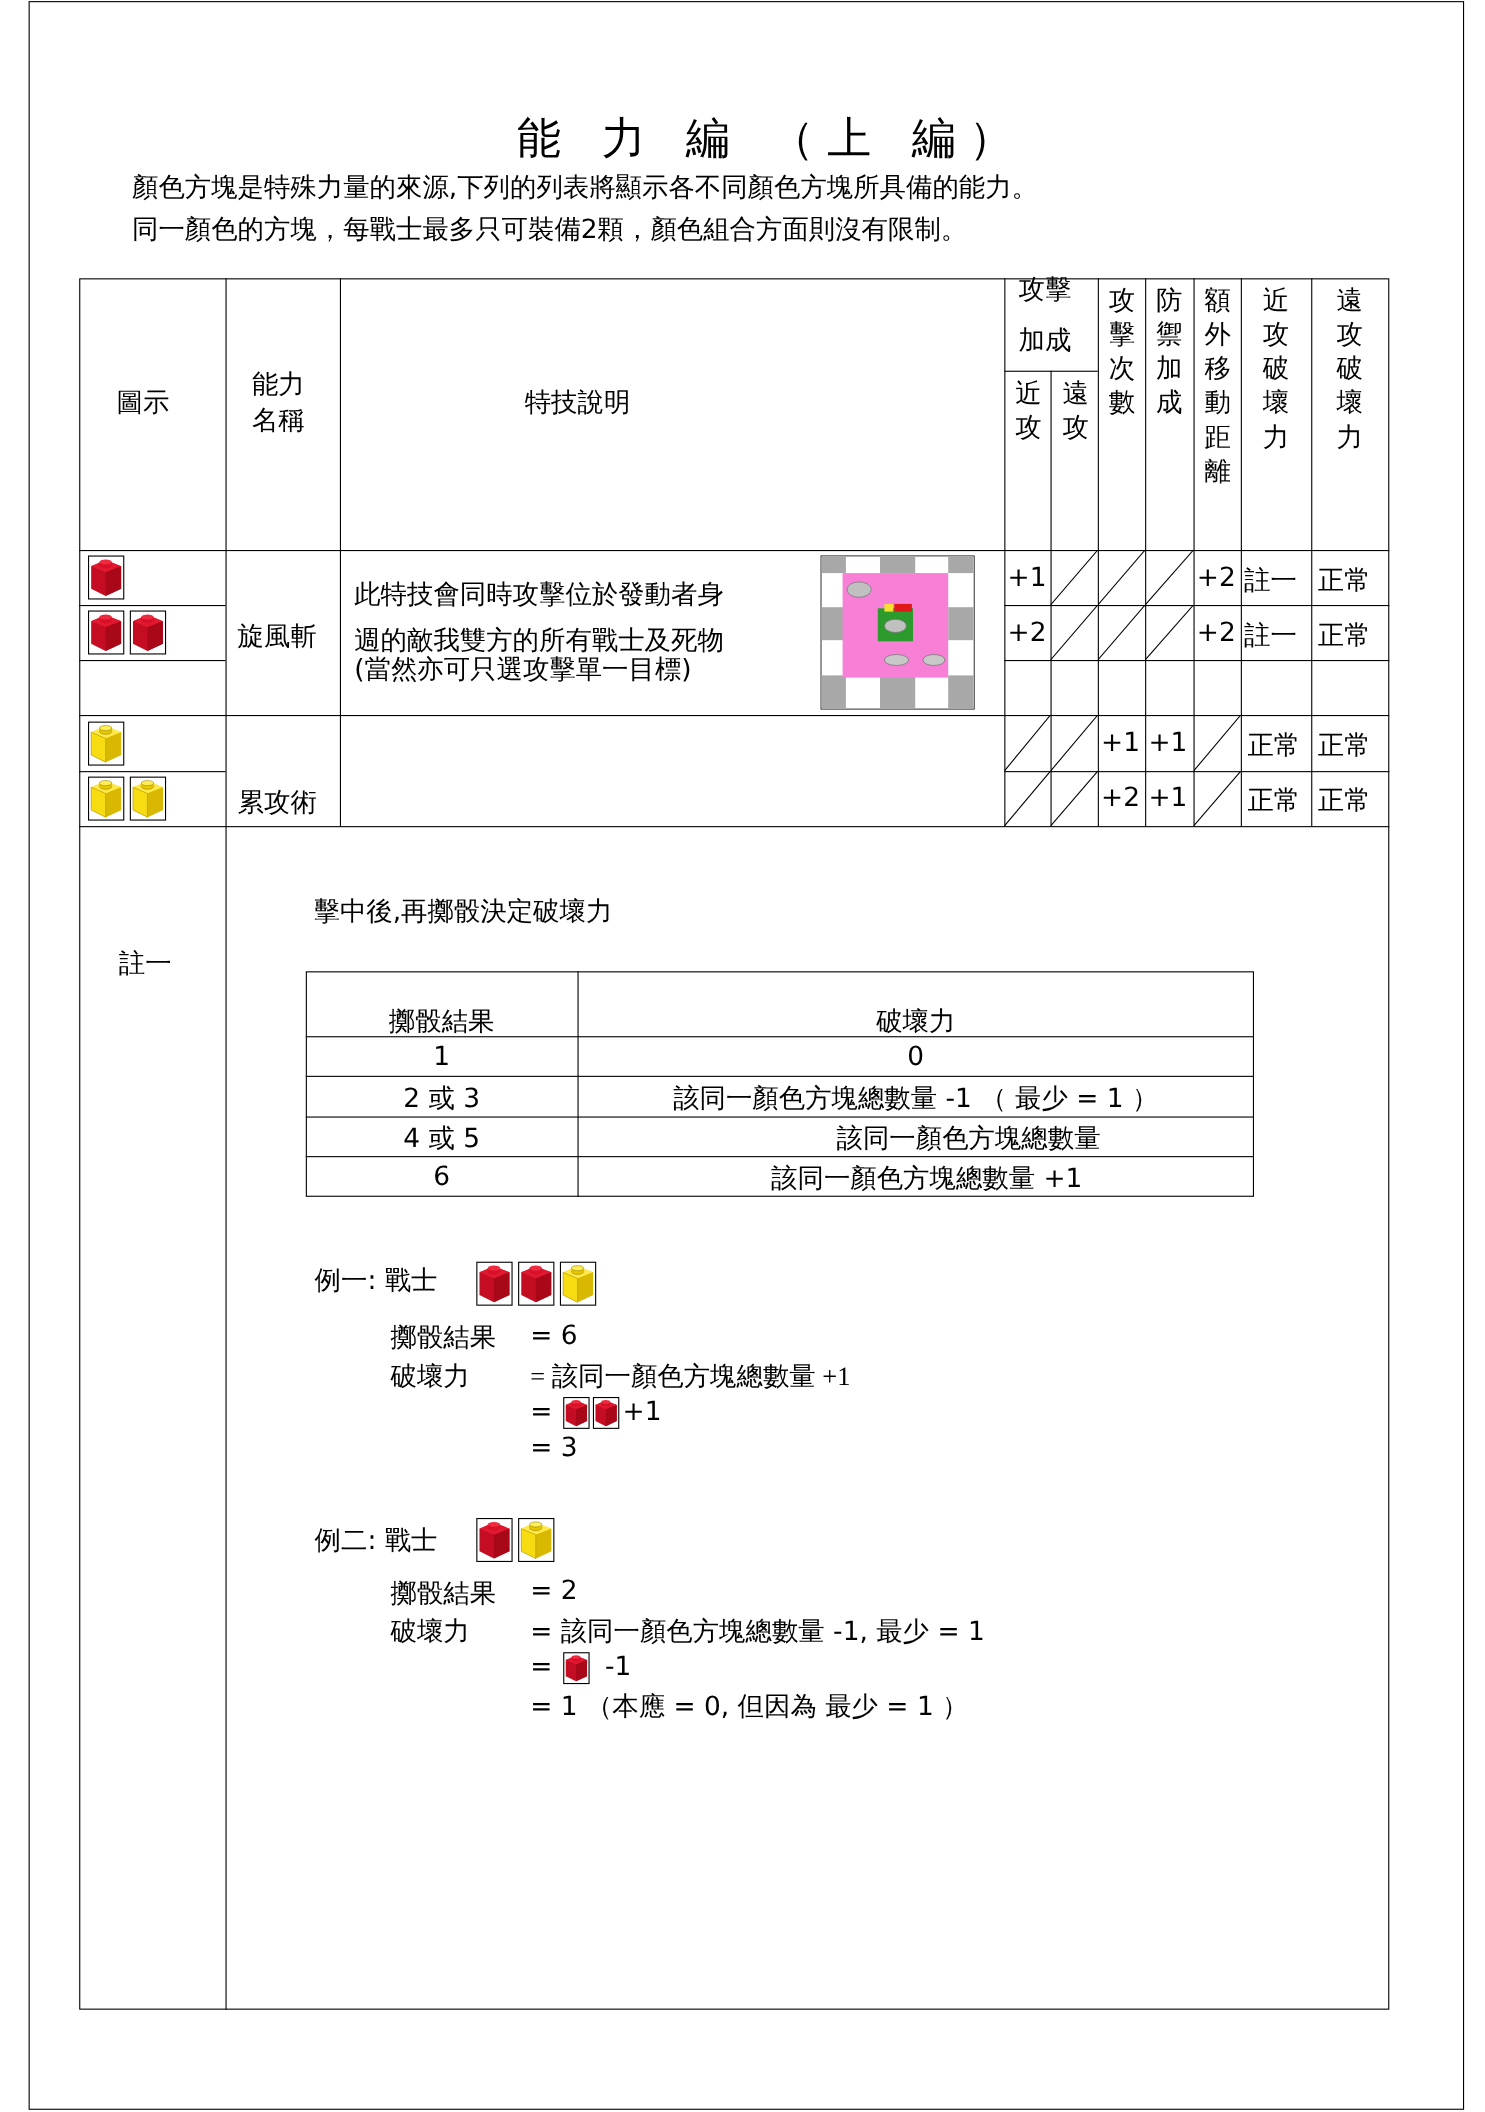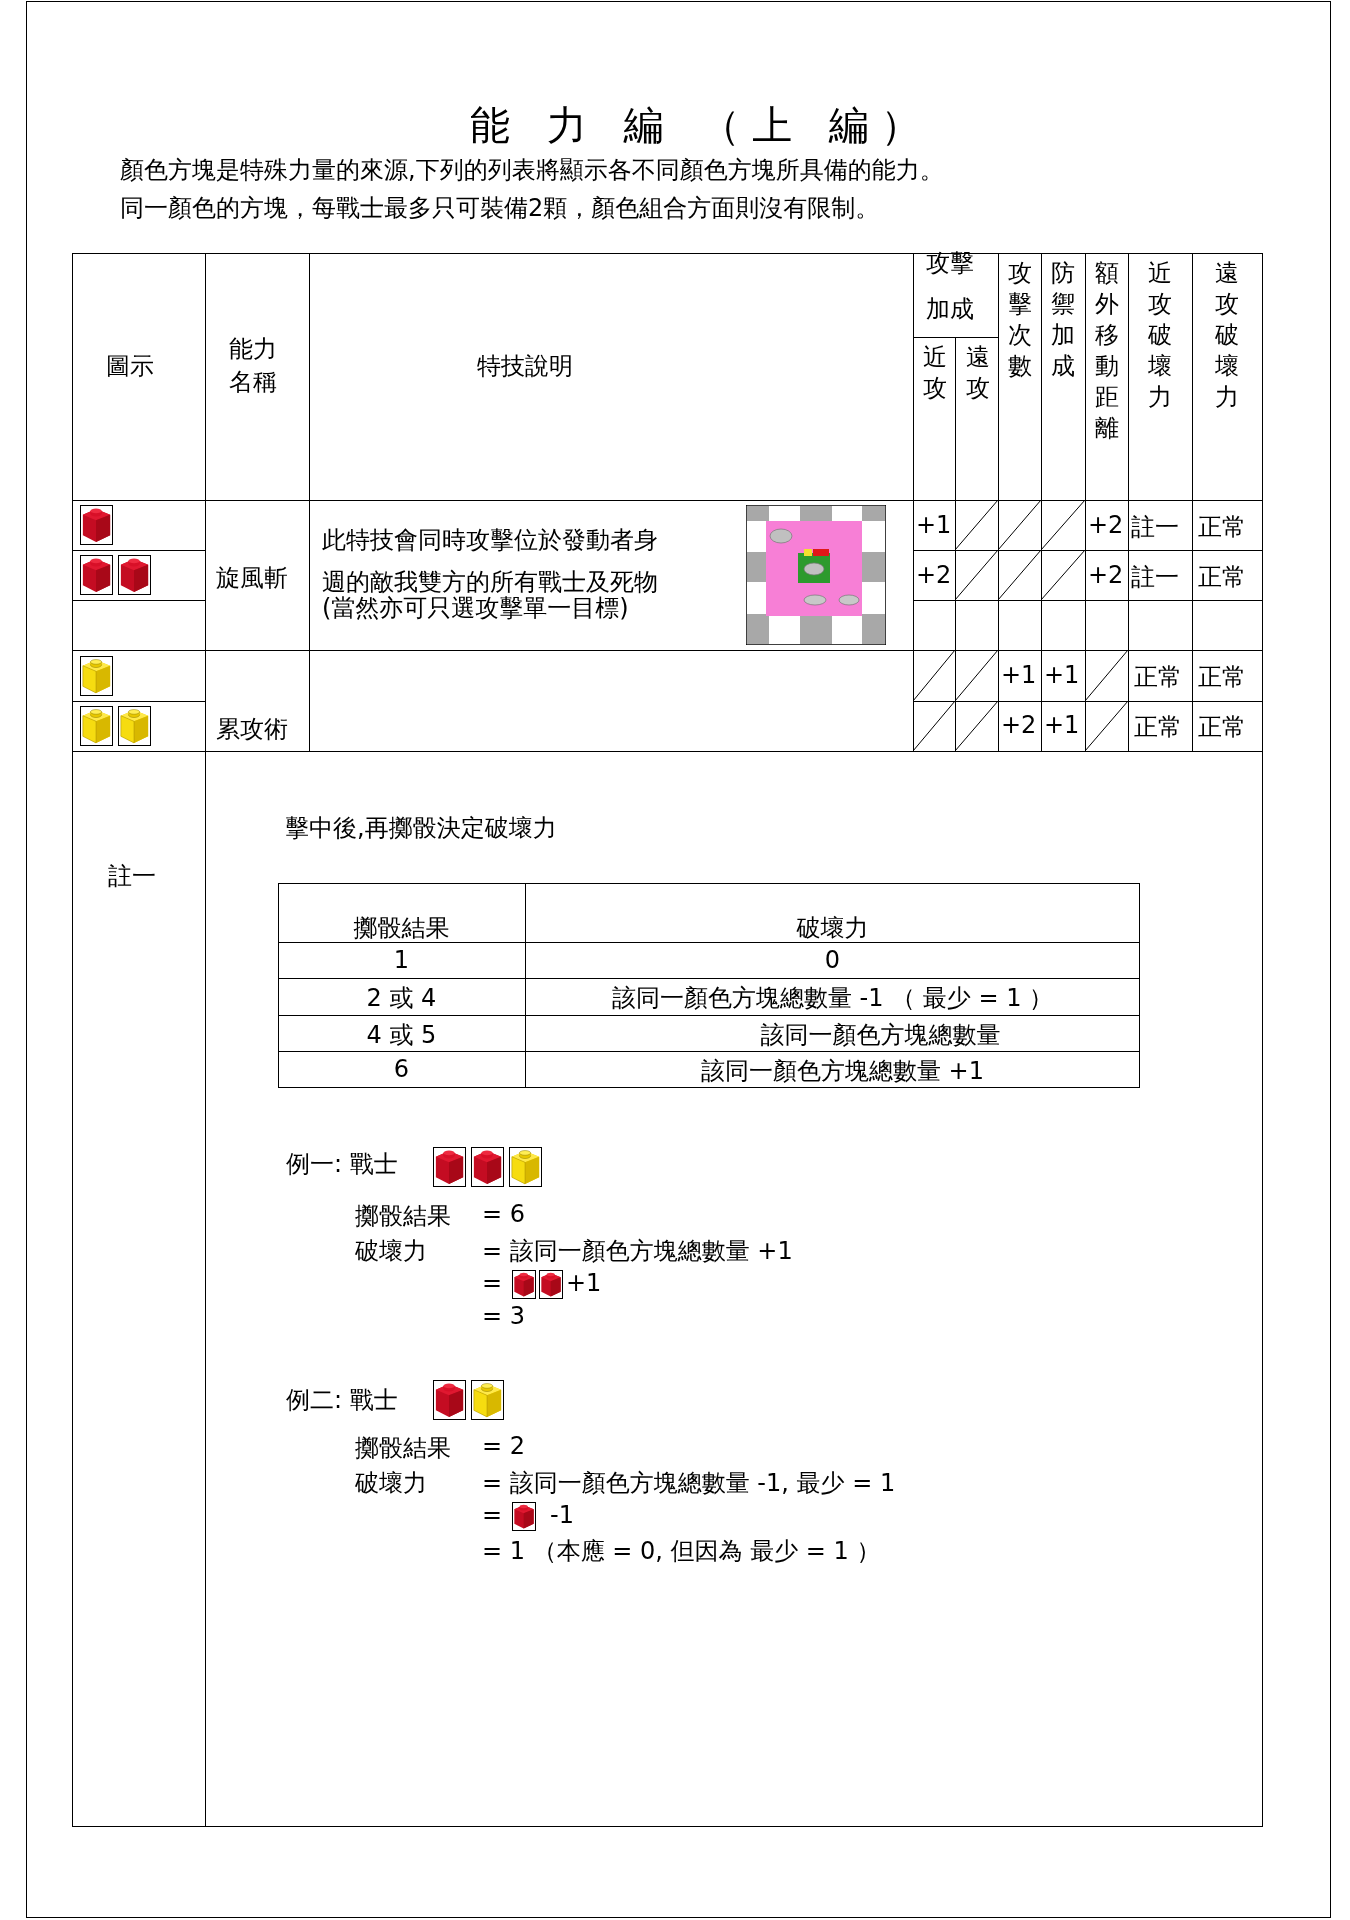--- a/index.html
+++ b/index.html
@@ -251,21 +251,21 @@
     <div class="hline" style="left:278px;top:942px;width:862px;"></div>
     <div class="hline" style="left:278px;top:978px;width:862px;"></div>
     <div class="hline" style="left:278px;top:1015px;width:862px;"></div>
     <div class="hline" style="left:278px;top:1051px;width:862px;"></div>
 
     <div class="txt center" style="left:278px;top:912px;width:247px;">擲骰結果</div>
     <div class="txt center" style="left:525px;top:912px;width:615px;">破壞力</div>
 
     <div class="txt center" style="left:278px;top:946px;width:247px;">1</div>
     <div class="txt center" style="left:525px;top:946px;width:615px;">0</div>
-    <div class="txt center" style="left:278px;top:982px;width:247px;">2 或 4</div>
+    <div class="txt center" style="left:278px;top:982px;width:247px;">2 或 3</div>
     <div class="txt center" style="left:525px;top:982px;width:615px;">該同一顏色方塊總數量 -1 （ 最少 = 1 ）</div>
     <div class="txt center" style="left:278px;top:1019px;width:247px;">4 或 5</div>
     <div class="txt center" style="left:525px;top:1019px;width:711px;">該同一顏色方塊總數量</div>
     <div class="txt center" style="left:278px;top:1055px;width:247px;">6</div>
     <div class="txt center" style="left:525px;top:1055px;width:615px;padding-left:10px;">該同一顏色方塊總數量 +1</div>
   </div>
 
   <div>
     <div class="txt" style="left:286px;top:1148px;">例一: 戰士</div>
     <div class="brick" style="left:433px;top:1147px;">
@@ -280,21 +280,21 @@
       </div>
     <div class="brick" style="left:509px;top:1147px;">
         <svg>
           <use href="#brick-yellow"></use>
         </svg>
       </div>
 
     <div class="txt" style="left:355px;top:1200px;">擲骰結果</div>
     <div class="txt" style="left:482px;top:1200px;">= 6</div>
     <div class="txt" style="left:355px;top:1235px;">破壞力</div>
-    <div class="txt" style="left:482px;top:1235px;">= 該同一顏色方塊總數量 +1</div>
+    <div class="txt" style="left:482px;top:1235px;font-family:Liberation Serif, serif;">= 該同一顏色方塊總數量 +1</div>
     <div class="txt" style="left:482px;top:1269px;">=</div>
     <div class="brick sm" style="left:512px;top:1270px;">
         <svg>
           <use href="#brick-red"></use>
         </svg>
       </div>
     <div class="brick sm" style="left:539px;top:1270px;">
         <svg>
           <use href="#brick-red"></use>
         </svg>

